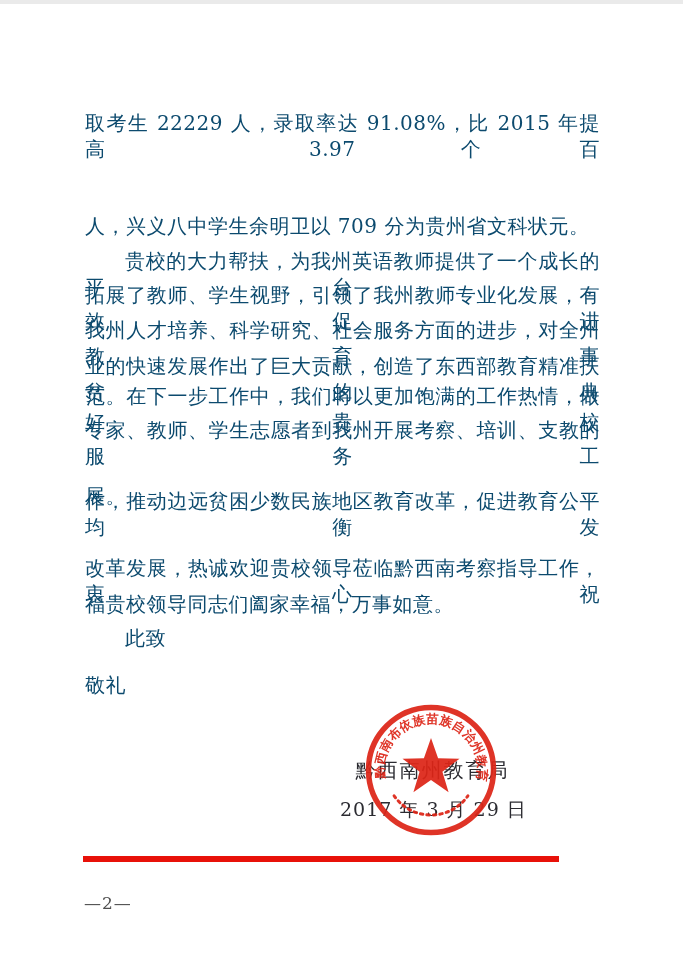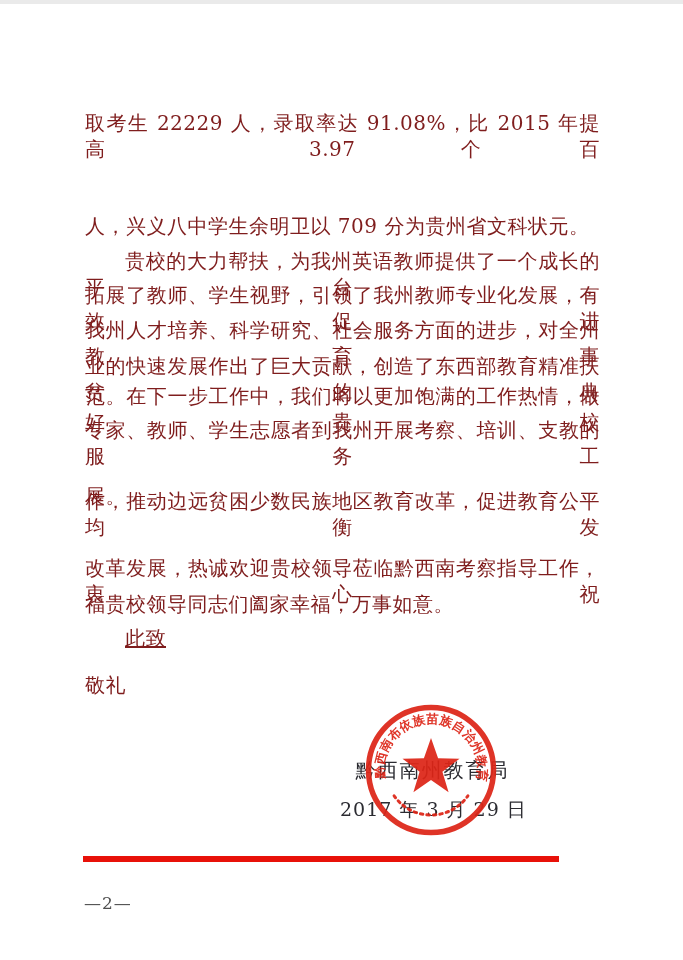--- a/index.html
+++ b/index.html
@@ -20,21 +20,21 @@
     top: 0; left: 0;
     width: 683px; height: 4px;
     background: #eaeaea;
   }
   .bline {
     position: absolute;
     left: 85px;
     width: 515px;
     font-size: 20px;
     line-height: 26px;
-    color: #7f1d1d;
+    color: #0c4a6e;
     letter-spacing: 0.5px;
     white-space: nowrap;
   }
   .bline.just {
     white-space: normal;
     text-align: justify;
     text-align-last: justify;
   }
   .bline.indent { text-indent: 40px; }
   .l0  { top: 110px; }
@@ -45,21 +45,21 @@
   .l5  { top: 282px; }
   .l6  { top: 317px; }
   .l7  { top: 353px; }
   .l8  { top: 383px; }
   .l9  { top: 417px; }
   .l10 { top: 452px; margin-top: 36px; }
   .l11 { top: 483px; }
   .l12 { top: 519px; }
   .l13 { top: 555px; }
   .l14 { top: 591px; }
-  .l15 { top: 625px; text-decoration: underline; }
+  .l15 { top: 625px; }
   .l16 { top: 672px; }
   .signature {
     position: absolute;
     left: 340px; top: 757px;
     width: 185px;
     text-align: center;
     font-size: 20px;
     letter-spacing: 2px;
     color: #2b2b31;
     white-space: nowrap;

